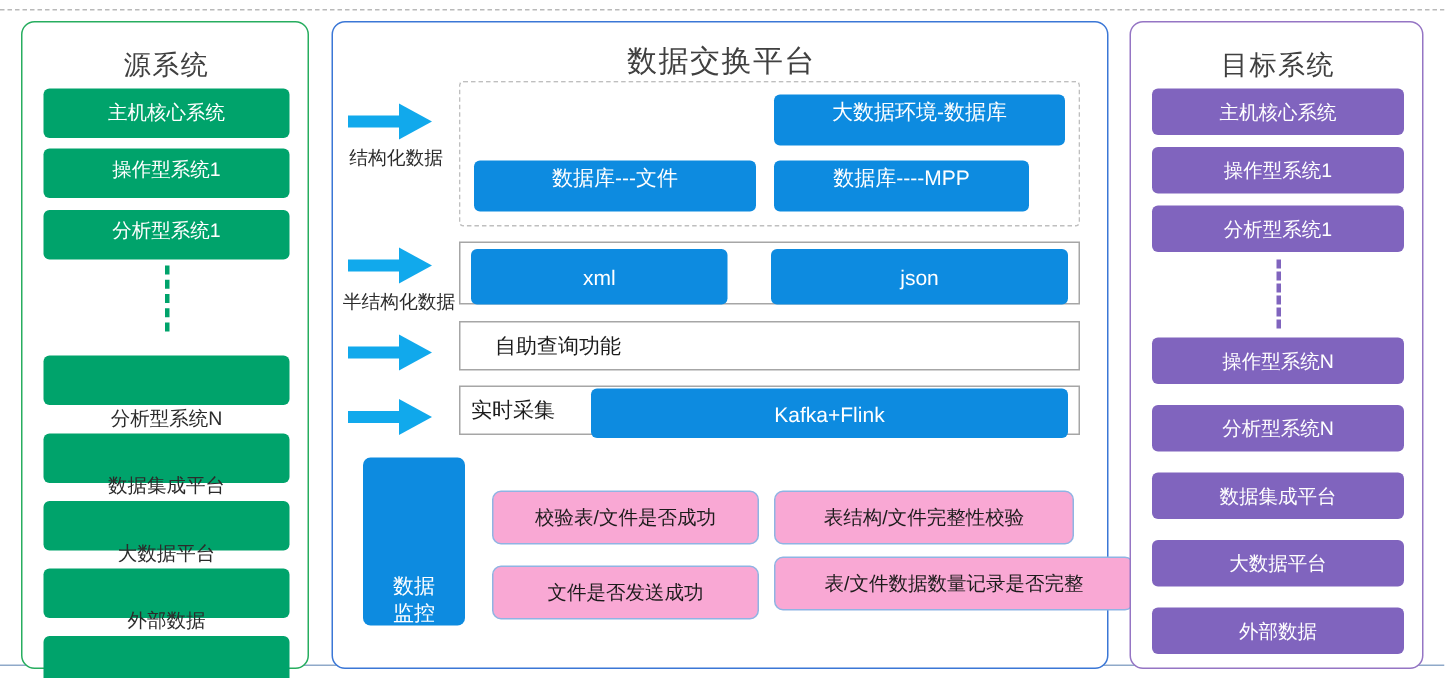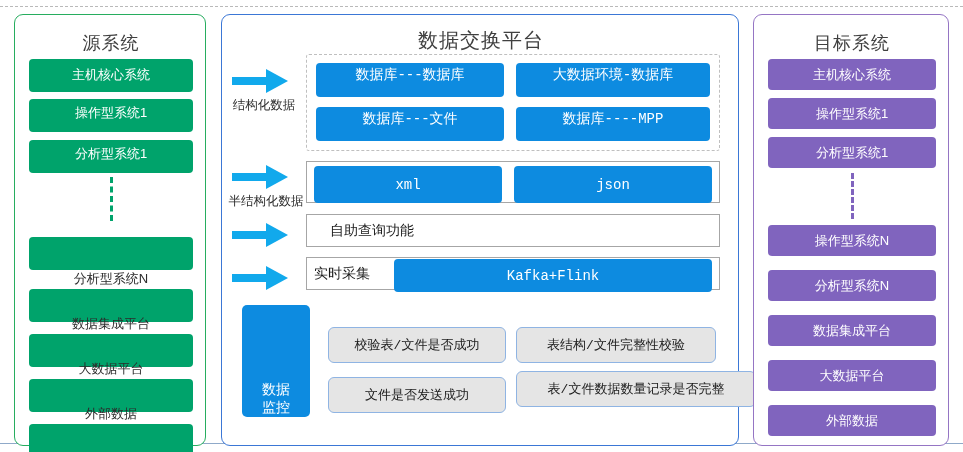--- a/index.html
+++ b/index.html
@@ -16,21 +16,21 @@
   .guide-top{position:absolute;left:0;top:6px;width:963px;height:0;
     border-top:1px dashed #b9b9b9;}
   .guide-mid-dash{position:absolute;left:340px;top:428px;width:398px;height:0;
     border-top:1px dashed #b9b9b9;}
   .guide-bottom{position:absolute;left:0;top:443px;width:963px;height:0;
     border-top:1px solid #8fa9c9;}
 
   
   .panel{position:absolute;border-radius:9px;background:#fff;box-sizing:border-box;}
   .panel-src{left:14px;top:14px;width:192px;height:432px;border:1.4px solid #27ad5f;}
-  .panel-mid{left:221px;top:14px;width:518px;height:432px;border:1.4px solid #3b77d6;font-family:Liberation Mono, monospace;}
+  .panel-mid{left:221px;top:14px;width:518px;height:432px;border:1.4px solid #3b77d6;}
   .panel-tgt{left:753px;top:14px;width:196px;height:432px;border:1.4px solid #9575c4;}
 
   .panel-title{
     position:absolute;left:1px;width:100%;text-align:center;
     font-size:18px;color:#404040;letter-spacing:1px;
   }
   .panel-src .panel-title{top:16px;}
   .panel-tgt .panel-title{top:16px;}
   .panel-mid .panel-title{top:12px;font-size:20px;}
 
@@ -99,21 +99,21 @@
     position:absolute;font-size:14px;color:#1c1c1c;
     display:flex;align-items:center;
   }
 
   .mon-box{
     position:absolute;background:#0d8be0;border-radius:5px;
     color:#ffffff;font-size:14px;line-height:18px;text-align:center;
     display:flex;align-items:flex-end;justify-content:center;
   }
   .gray-box{
-    position:absolute;background:#e5e5e5;border:1px solid #8fb4e3;
+    position:absolute;background:#f9a8d4;border:1px solid #8fb4e3;
     border-radius:6px;box-sizing:border-box;
     color:#1c1c1c;font-size:13px;
     display:flex;align-items:center;justify-content:center;
   }
 </style>
 </head>
 <body>
 
 <div class="page">
 
@@ -154,33 +154,32 @@
     <div class="panel-title">数据交换平台</div>
 
     <div class="arrow" style="left:10px;top:54px">
       <div class="shaft"></div>
         <div class="head"></div>
     </div>
     <div class="arrow-label" style="left:2px;top:82px;width:80px">结构化数据</div>
 
     <div class="dashed-group" style="left:84px;top:39px;width:414px;height:97px"></div>
 
-    <div class="blue-box topalign" style="left:94px;top:48px;width:188px;height:34px">数据库---数据库</div>
     <div class="blue-box topalign" style="left:294px;top:48px;width:194px;height:34px">大数据环境-数据库</div>
     <div class="blue-box topalign" style="left:94px;top:92px;width:188px;height:34px">数据库---文件</div>
-    <div class="blue-box topalign" style="left:294px;top:92px;width:194px;height:34px">数据库----MPP</div>
+    <div class="blue-box topalign" style="left:294px;top:92px;width:170px;height:34px">数据库----MPP</div>
 
     <div class="arrow" style="left:10px;top:150px">
       <div class="shaft"></div>
         <div class="head"></div>
     </div>
     <div class="arrow-label" style="left:-2px;top:178px;width:92px">半结构化数据</div>
 
     <div class="solid-group" style="left:84px;top:146px;width:414px;height:42px"></div>
-    <div class="blue-box" style="left:92px;top:151px;width:188px;height:37px">xml</div>
+    <div class="blue-box" style="left:92px;top:151px;width:171px;height:37px">xml</div>
     <div class="blue-box" style="left:292px;top:151px;width:198px;height:37px">json</div>
 
     <div class="arrow" style="left:10px;top:208px">
       <div class="shaft"></div>
         <div class="head"></div>
     </div>
     <div class="solid-group" style="left:84px;top:199px;width:414px;height:33px"></div>
     <div class="inline-label" style="left:108px;top:199px;height:33px">自助查询功能</div>
 
     <div class="arrow" style="left:10px;top:251px">

